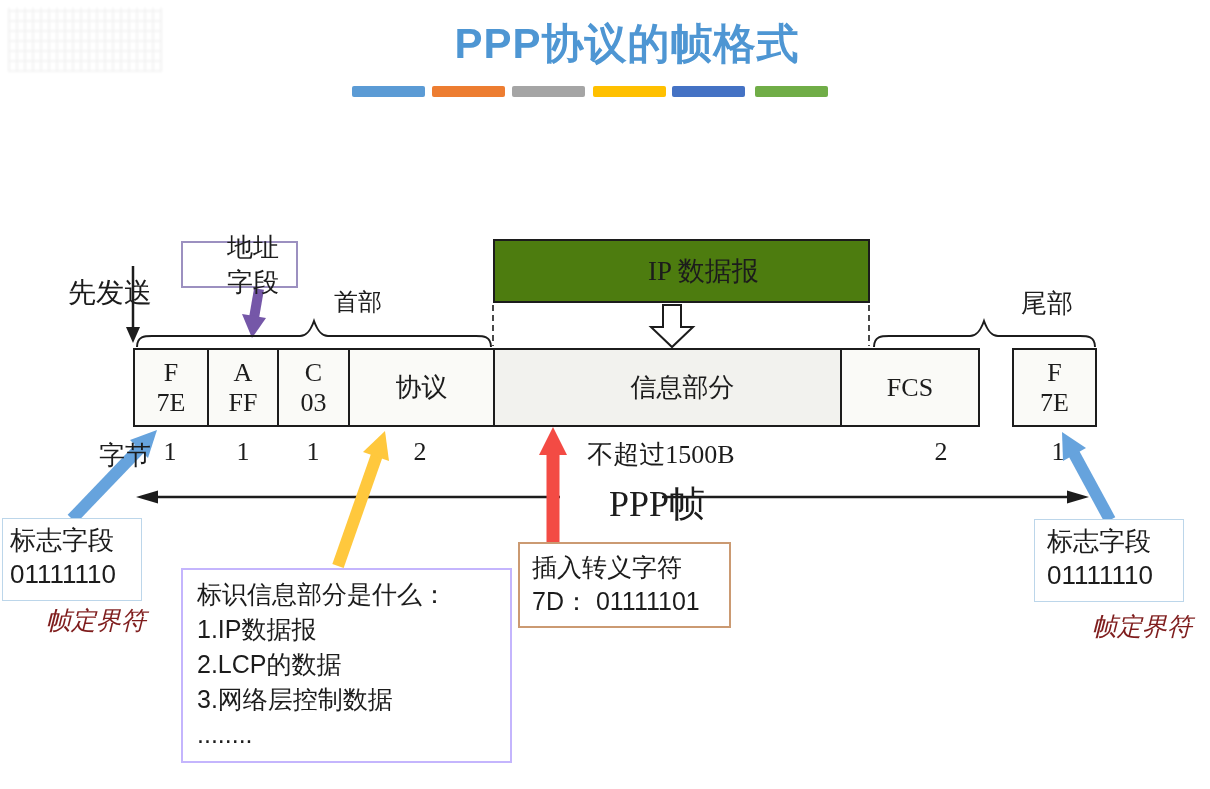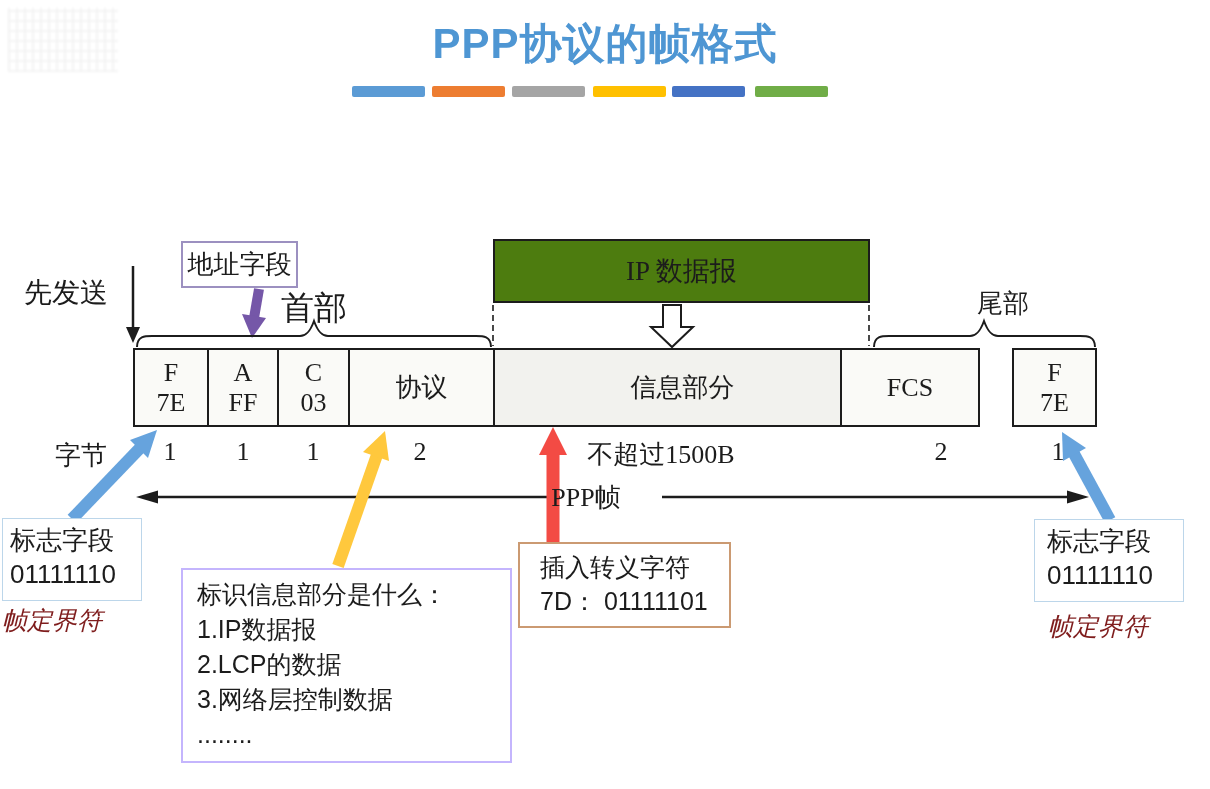--- a/index.html
+++ b/index.html
@@ -1,20 +1,20 @@
 <!DOCTYPE html>
 <html><head>
 <meta charset="utf-8">
 <style>
   html,body { margin:0; padding:0; background:#ffffff; }
   .canvas {
     position:relative; width:1210px; height:789px; background:#fff; overflow:hidden;
     font-family:"Liberation Serif","DejaVu Serif",serif; color:#1c1c1c;
   }
-  .abs { position:absolute; }
+  .abs { position:absolute;padding-left:44px; }
   .svg-overlay { position:absolute; left:0; top:0; width:1210px; height:789px; pointer-events:none; }
 
   .title {
     left:0; right:0; top:16px; text-align:center;
     font-family:"Liberation Sans","DejaVu Sans",sans-serif;
     font-size:42px; font-weight:bold; color:#4E96D3; letter-spacing:1px;
   }
   .watermark {
     left:8px; top:8px; width:110px; height:64px; opacity:.10;
     background:
@@ -36,25 +36,25 @@
     left:493px; top:239px; width:377px; height:64px; box-sizing:border-box;
     border:2px solid #1c1c1c; background:#4d7c0f;
     display:flex; align-items:center; justify-content:center; font-size:27px;
   }
   .addr-box {
     left:181px; top:241px; width:117px; height:47px; box-sizing:border-box;
     border:2px solid #9c90c0; background:#fff;
     display:flex; align-items:center; justify-content:center; font-size:26px;
   }
   .send-first { left:24px; top:274px; font-size:28px; }
-  .header-label { left:269px; top:286px; width:90px; text-align:center; font-size:33px; }
+  .header-label { left:269px; top:286px; width:90px; text-align:center; font-size:24px; }
   .trailer-label { left:939px; top:286px; width:90px; text-align:right; font-size:26px; }
   .bytes-label { left:55px; top:438px; font-size:26px; }
   .byte { position:absolute; top:437px; font-size:26px; transform:translateX(-50%); white-space:nowrap; }
-  .ppp-label { left:531px; top:480px; width:110px; text-align:center; font-size:26px; }
+  .ppp-label { left:558px; top:480px; width:110px; text-align:center; font-size:36px; }
 
   .flag-box {
     position:absolute; width:140px; height:83px; box-sizing:border-box;
     border:1px solid #bcd6ea; background:#fff; padding:5px 0 0 7px;
     font-size:26px; line-height:1.3;
   }
   .flag-left  { left:2px; top:518px; }
   .flag-right { left:1034px; top:519px; width:150px; padding-left:12px; }
   .sans { font-family:"Liberation Sans","DejaVu Sans",sans-serif; }
   .frame-delim { color:#7f1d1d; font-size:25px;font-style:italic; }
@@ -62,21 +62,21 @@
   .fd-right { left:1048px; top:610px; }
 
   .proto-box {
     left:181px; top:568px; width:331px; height:195px; box-sizing:border-box;
     border:2px solid #c4b5fd; background:#fff; padding:7px 6px 0 14px;
     font-family:"Liberation Sans","DejaVu Sans",sans-serif;
     font-size:25px; line-height:35px;
   }
   .escape-box {
     left:518px; top:542px; width:213px; height:86px; box-sizing:border-box;
-    border:2px solid #cb9a72; background:#fff; padding:6px 0 0 20px;
+    border:2px solid #cb9a72; background:#fff; padding:6px 0 0 12px;
     font-family:"Liberation Sans","DejaVu Sans",sans-serif;
     font-size:25px; line-height:34px;
   }
 </style>
 </head>
 <body>
 
 <div class="canvas">
 
   <div class="abs watermark"></div>

